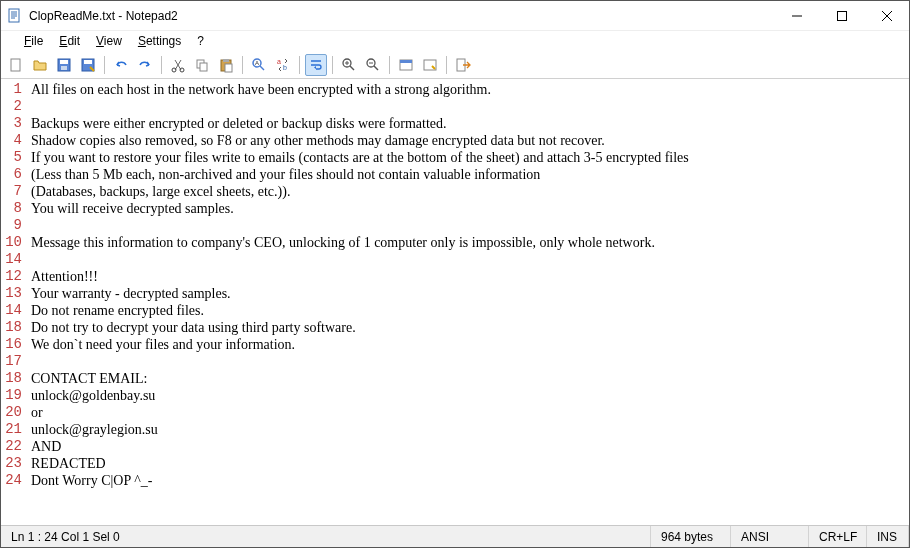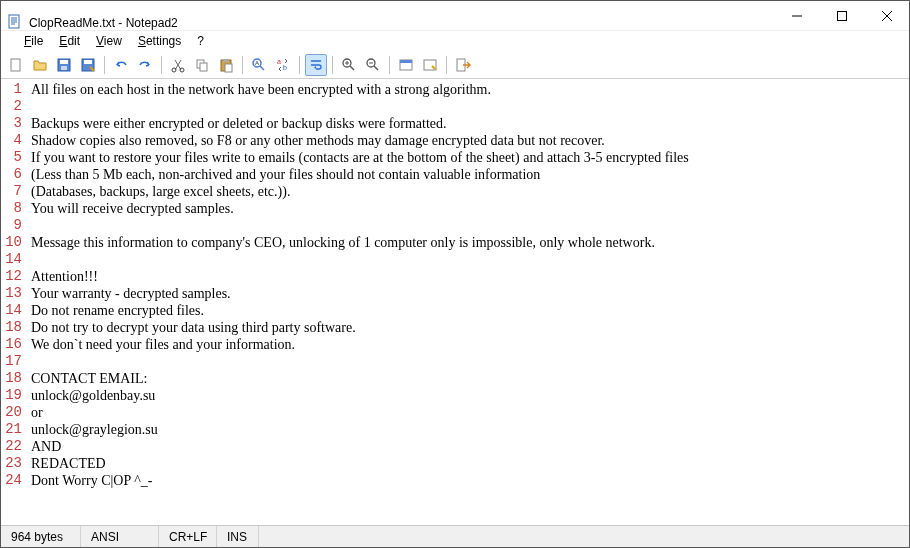--- a/index.html
+++ b/index.html
@@ -12,21 +12,21 @@
   display: flex;
   flex-direction: column;
   border: 1px solid #555;
   overflow: hidden;
 }
 
 .titlebar {
   height: 30px;
   background: #fff;
   display: flex;
-  align-items: flex-end;
+  align-items: center;
   padding: 0 0 0 6px;
   border-bottom: 1px solid #eee;
 }
 .title-icon {
   width: 16px; height: 16px;
   margin-right: 6px;
   display: flex; align-items: center; justify-content: center;
 }
 .title-text { flex: 1; font-size: 12px; color: #000; }
 .win-controls { display: flex; }
@@ -293,17 +293,18 @@
       <div>20</div>
       <div>21</div>
       <div>22</div>
       <div>23</div>
       <div>24</div>
     </div>
   <div class="content" id="content"><div>All files on each host in the network have been encrypted with a strong algorithm.</div><div></div><div>Backups were either encrypted or deleted or backup disks were formatted.</div><div>Shadow copies also removed, so F8 or any other methods may damage encrypted data but not recover.</div><div>If you want to restore your files write to emails (contacts are at the bottom of the sheet) and attach 3-5 encrypted files</div><div>(Less than 5 Mb each, non-archived and your files should not contain valuable information</div><div>(Databases, backups, large excel sheets, etc.)).</div><div>You will receive decrypted samples.</div><div></div><div>Message this information to company's CEO, unlocking of 1 computer only is impossible, only whole network.</div><div></div><div>Attention!!!</div><div>Your warranty - decrypted samples.</div><div>Do not rename encrypted files.</div><div>Do not try to decrypt your data using third party software.</div><div>We don`t need your files and your information.</div><div></div><div>CONTACT EMAIL:</div><div>unlock@goldenbay.su</div><div>or</div><div>unlock@graylegion.su</div><div>AND</div><div>REDACTED</div><div>Dont Worry C|OP ^_-</div></div>
 </div>
 
 <div class="statusbar">
+  <div class="status-cell wide">Ln 1 : 24   Col 1   Sel 0</div>
   <div class="status-cell" style="width:80px">964 bytes</div>
   <div class="status-cell" style="width:78px">ANSI</div>
   <div class="status-cell" style="width:58px">CR+LF</div>
   <div class="status-cell" style="width:42px">INS</div>
 </div>
 
 </body></html>

